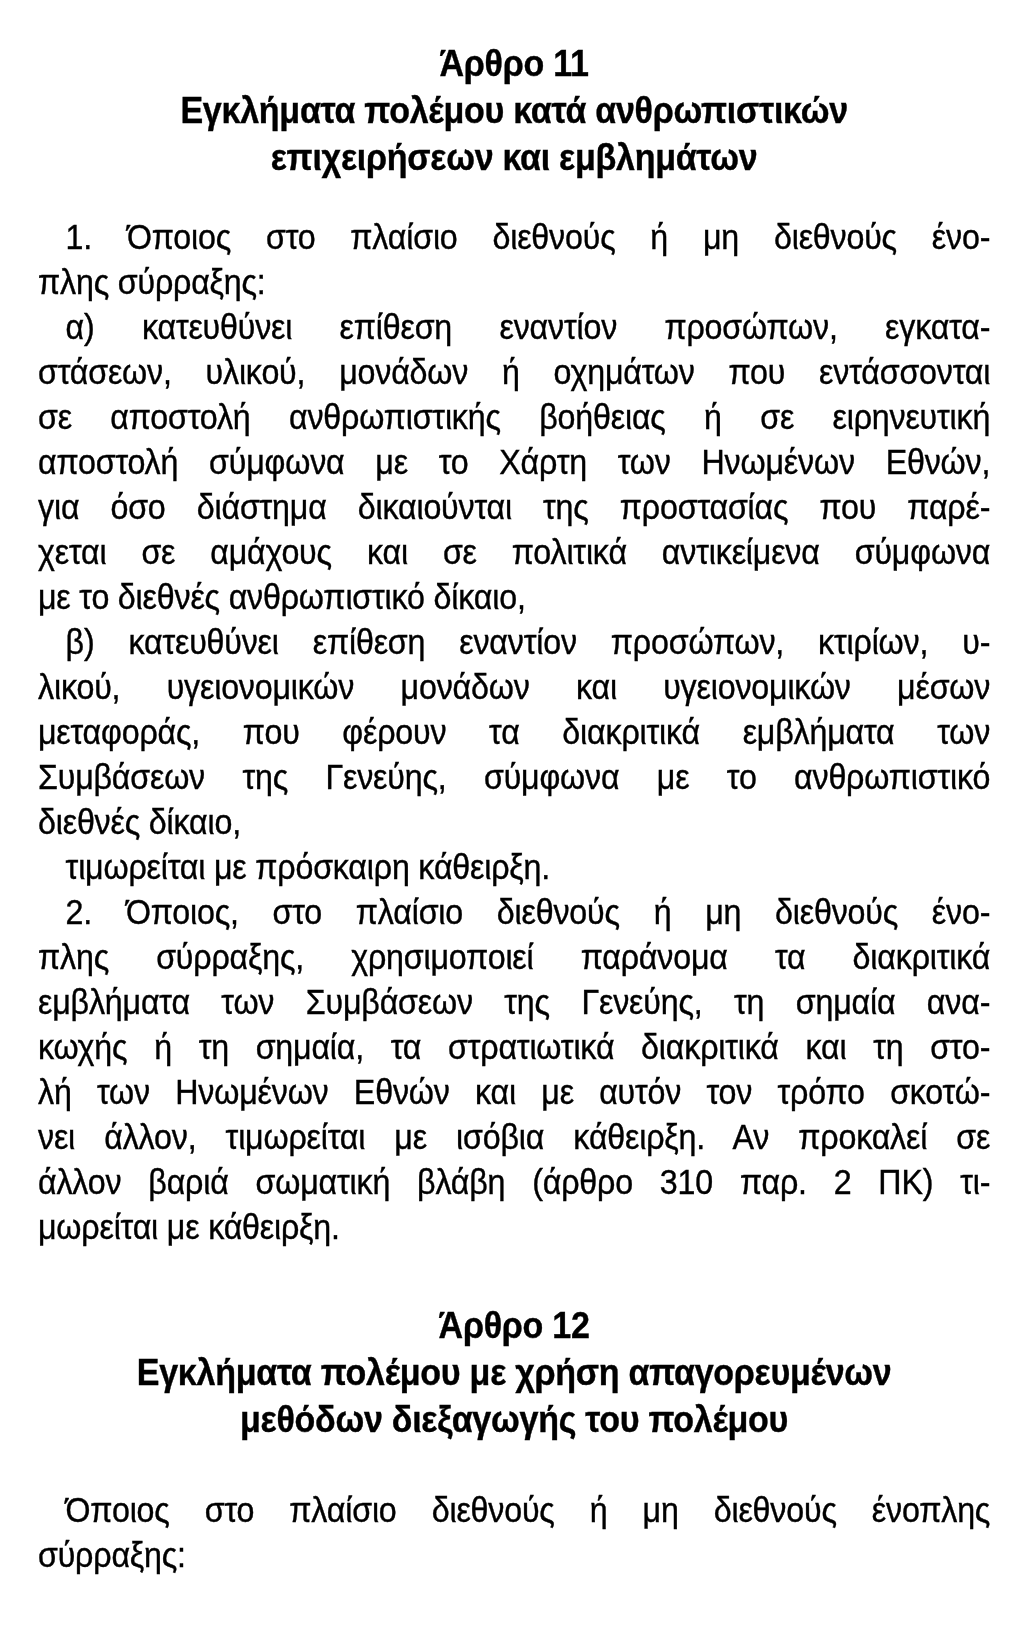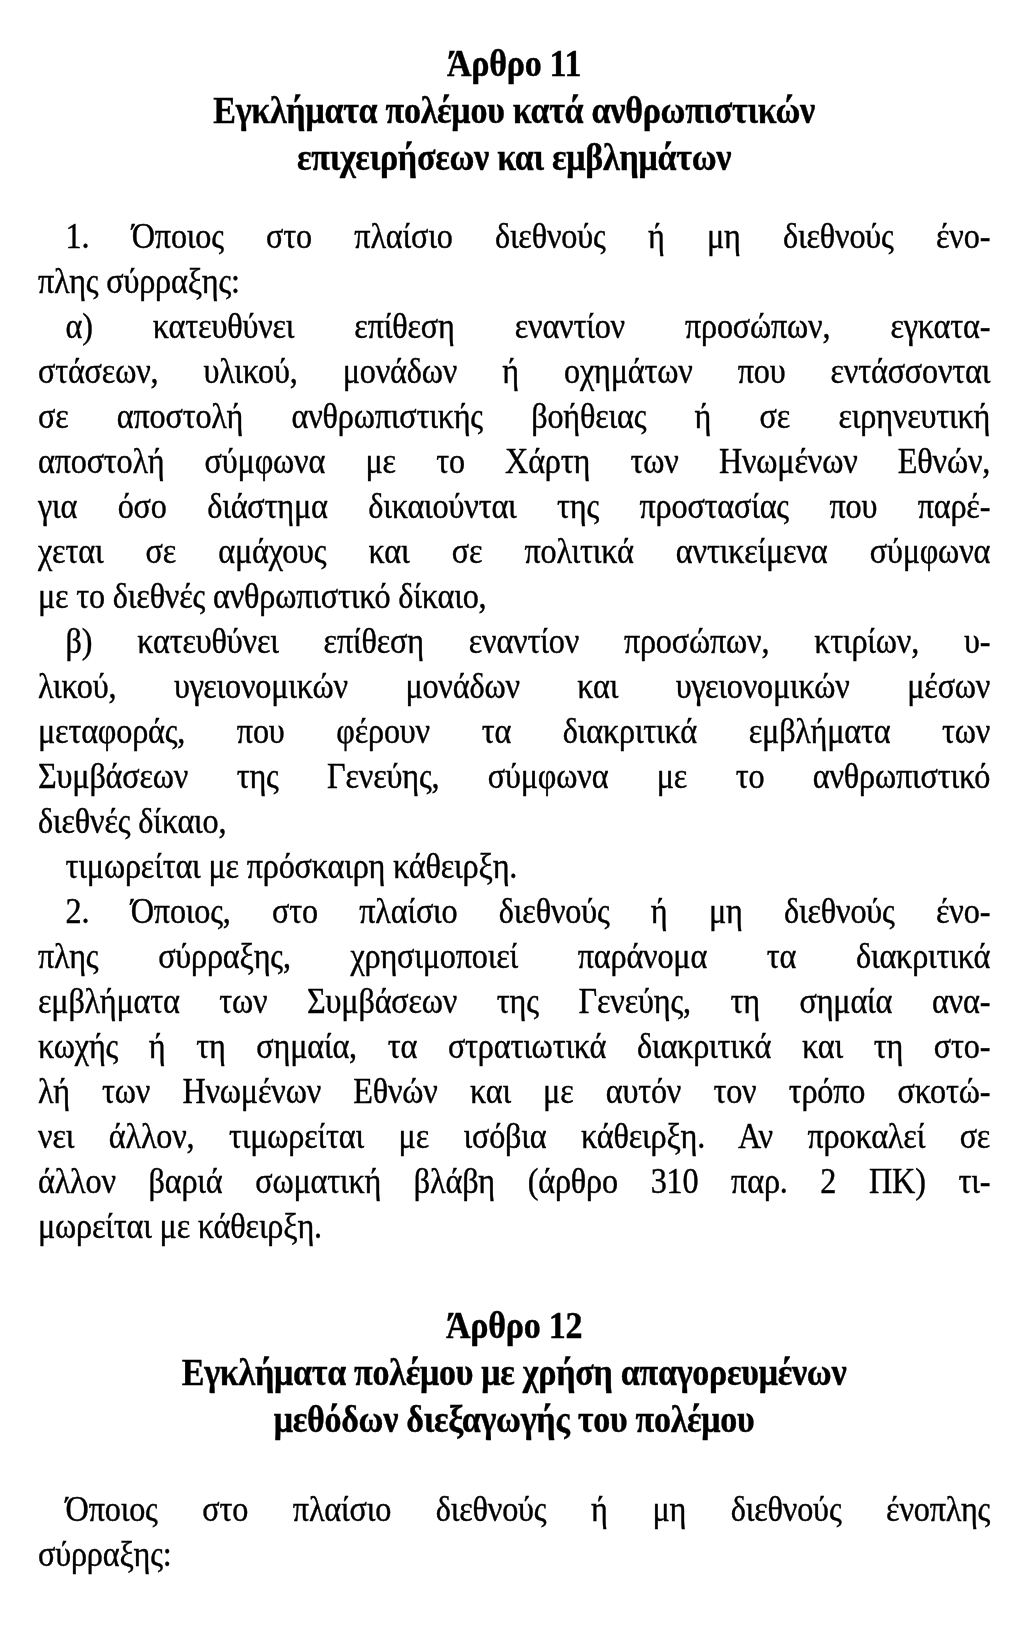--- a/index.html
+++ b/index.html
@@ -6,21 +6,21 @@
     margin: 0;
     padding: 0;
     background: #ffffff;
   }
   .page {
     position: relative;
     width: 1015px;
     height: 1637px;
     background: #ffffff;
     overflow: hidden;
-    font-family: Liberation Serif, serif;
+    font-family: Liberation Sans, sans-serif;
     color: #000000;
   }
   
   .content {
     position: absolute;
     left: 38px;
     top: 0;
     width: 1035px;
     transform: scaleX(0.92);
     transform-origin: 0 0;

